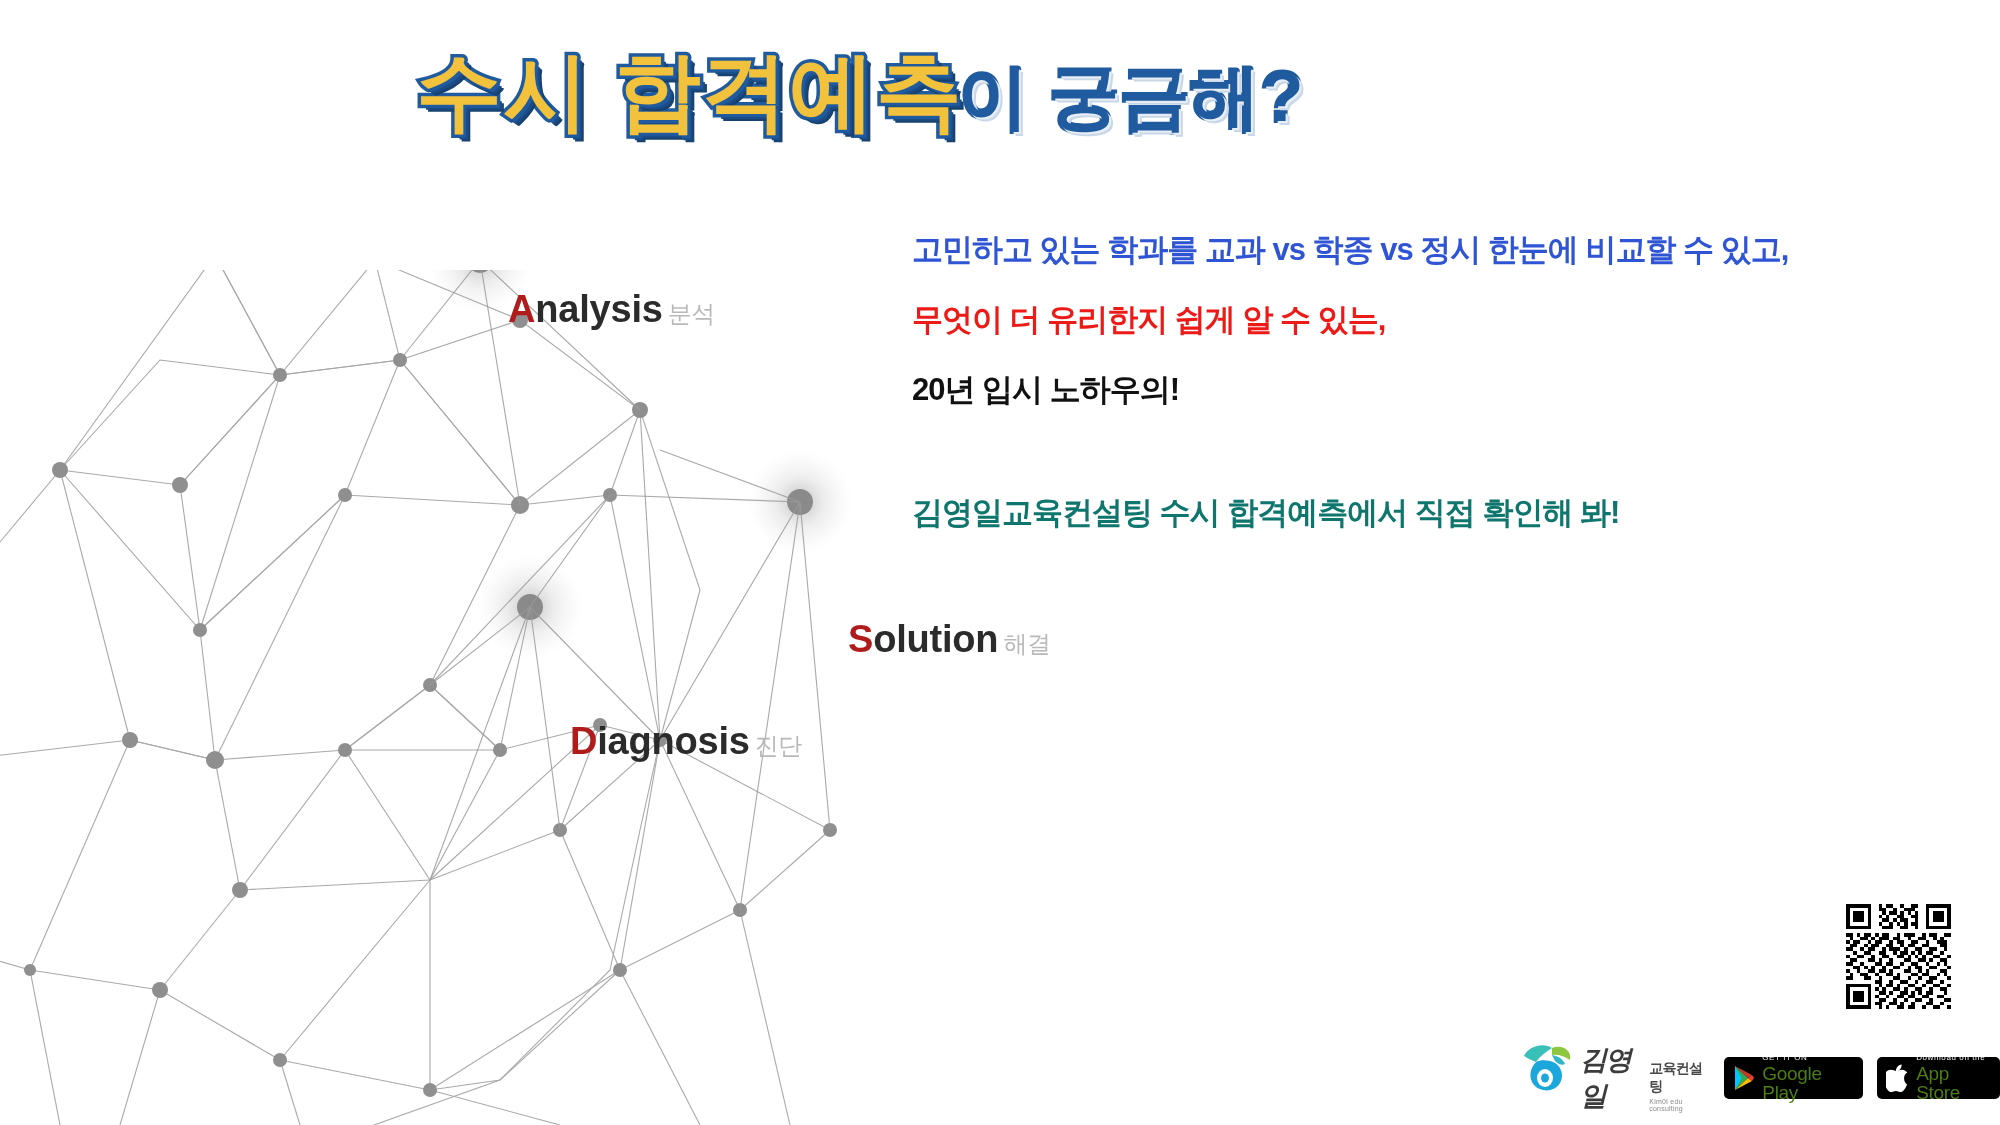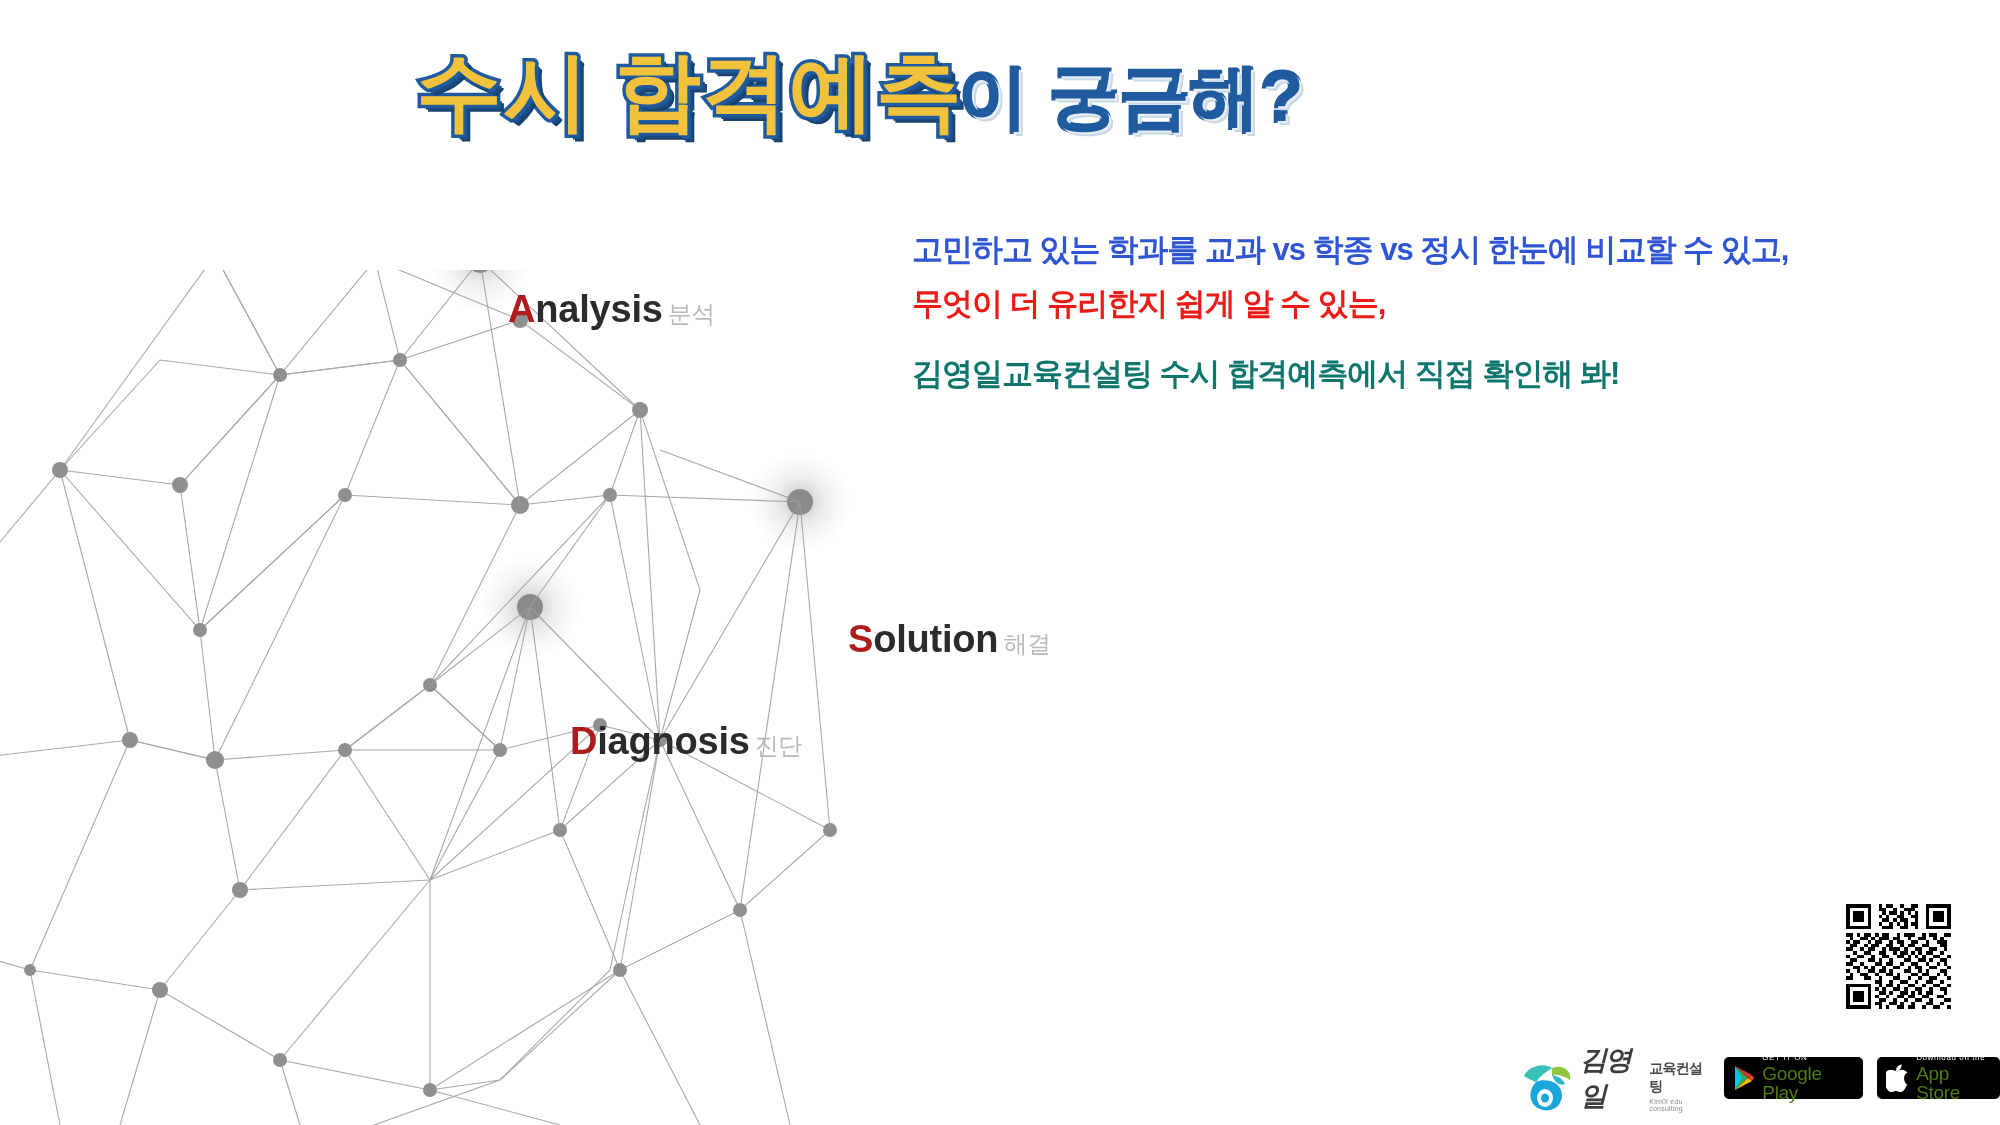--- a/index.html
+++ b/index.html
@@ -105,21 +105,21 @@
     width: 1010px;
   }
   .copy-line {
     font-family: "Liberation Sans", "DejaVu Sans", sans-serif;
     font-weight: 700;
     font-size: 31px;
     letter-spacing: -1px;
     line-height: 1;
     white-space: nowrap;
   }
-  #copy-line-1 { color: #2F55D4; margin-bottom: 23px; }
+  #copy-line-1 { color: #2F55D4; margin-bottom: 39px; }
   #copy-line-2 { color: #EC1B18; margin-bottom: 39px; }
   #copy-line-3 { color: #111111; margin-bottom: 92px; }
   #copy-line-4 { color: #0f766e; }
 
   
   #qr-code {
     position: absolute;
     left: 1846px;
     top: 904px;
     width: 105px;
@@ -132,21 +132,21 @@
     position: absolute;
     left: 1518px;
     top: 1048px;
     height: 60px;
     display: flex;
     align-items: center;
     gap: 14px;
   }
 
   
-  #brand-logo { display: flex; align-items: flex-end; gap: 4px; }
+  #brand-logo { display: flex; align-items: flex-start; gap: 4px; }
   #brand-mark { width: 58px; height: 52px; flex: 0 0 auto; }
   .brand-hangul-script {
     font-family: "Liberation Serif", "DejaVu Serif", serif;
     font-size: 27px;
     font-weight: 700;
     font-style: italic;
     color: #3c3c3c;
     letter-spacing: -2px;
   }
   .brand-sub-ko {
@@ -335,20 +335,21 @@
     <span class="en"><span class="cap">D</span><span>iagnosis</span></span><span class="ko">진단</span>
   </div>
 
   <div id="title-block">
     <span class="title-yellow">수시 합격예측</span><span class="title-blue">이 궁금해?</span>
   </div>
 
   <div id="copy-block">
     <div class="copy-line" id="copy-line-1">고민하고 있는 학과를 교과 vs 학종 vs 정시 한눈에 비교할 수 있고,</div>
     <div class="copy-line" id="copy-line-2">무엇이 더 유리한지 쉽게 알 수 있는,</div>
+    <div class="copy-line" id="copy-line-3">20년 입시 노하우의!</div>
     <div class="copy-line" id="copy-line-4">김영일교육컨설팅 수시 합격예측에서 직접 확인해 봐!</div>
   </div>
 
   <div id="qr-code">
     <svg viewBox="0 0 29 29" width="105" height="105" shape-rendering="crispEdges" xmlns="http://www.w3.org/2000/svg" aria-hidden="true">
       <rect width="29" height="29" fill="#ffffff"></rect>
       <g fill="#000000">
         <rect x="0" y="0" width="7" height="1"></rect>
           <rect x="0" y="6" width="7" height="1"></rect>
         <rect x="0" y="0" width="1" height="7"></rect>

